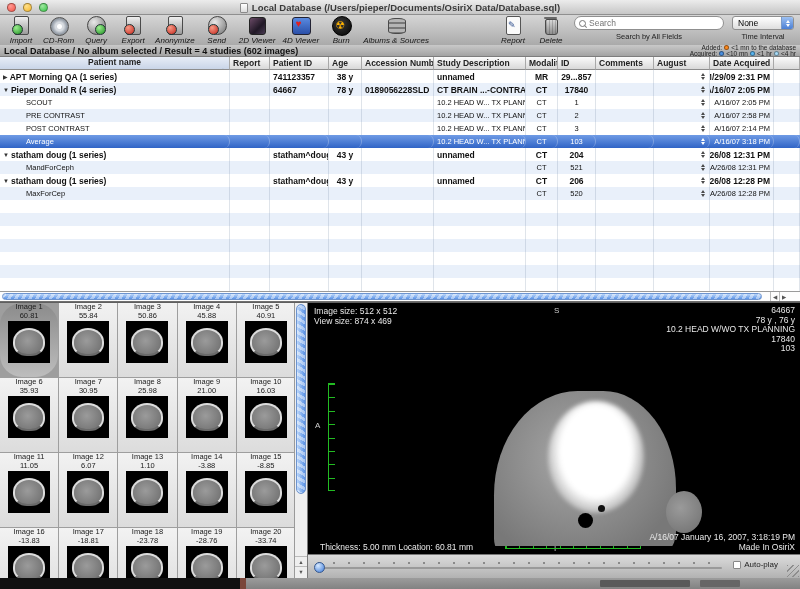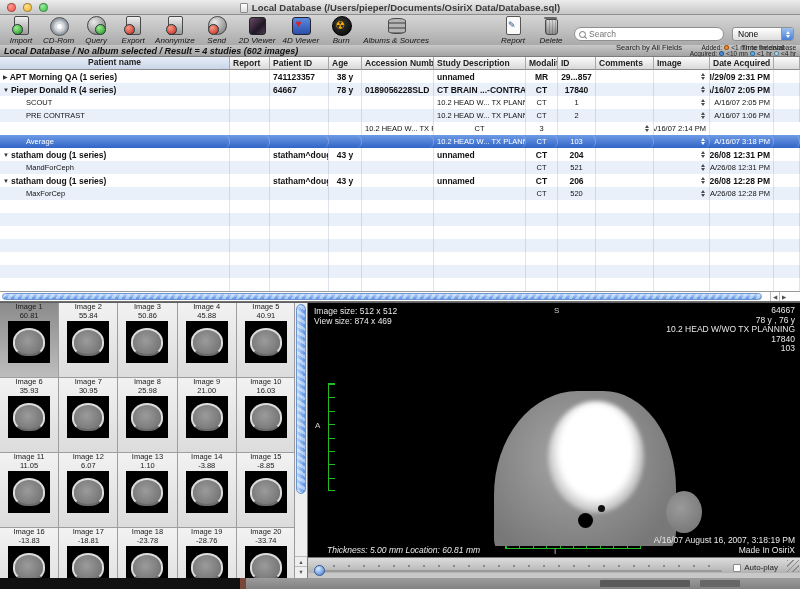--- a/index.html
+++ b/index.html
@@ -48,40 +48,40 @@
   .ic-burn::after { content:"☢"; color:#ffb300; font-size:11px; line-height:18px; left:5px; top:0; }
   .ic-albums::before { left:3px; top:2px; width:16px; height:14px; border-radius:7px/3px;
     background:repeating-linear-gradient(#b5b5b5 0 3px, #787878 3px 5px); border:1px solid #4a4a4a; }
   .ic-report::before { left:4px; top:0; width:13px; height:17px; background:#fafafa; border:1px solid #555; border-radius:2px; }
   .ic-report::after { content:"✎"; font-size:9px; color:#2a4a8a; left:6px; top:4px; }
   .ic-delete::before { left:5px; top:3px; width:11px; height:14px; border-radius:2px 2px 3px 3px;
     background:linear-gradient(#d8d8d8,#8e8e8e), repeating-linear-gradient(to right, rgba(0,0,0,.18) 0 1px, transparent 1px 3px);
     background-blend-mode:multiply; border:1px solid #4a4a4a; }
   .ic-delete::after { left:4px; top:1px; width:13px; height:2px; background:#6a6a6a; border-radius:1px; }
   .tb-right { margin-left:auto; display:flex; gap:8px; align-items:flex-start; }
-  .searchblk, .popupblk { display:flex; flex-direction:column; align-items:center;margin-top:11px; }
+  .searchblk, .popupblk { display:flex; flex-direction:column; align-items:center; }
   .searchpill { width:150px; height:14px; border-radius:8px; background:#fff; border:1px solid #8f8f8f;
     display:flex; align-items:center; padding:0 4px; gap:3px; }
   .mag { position:relative; width:7px; height:7px; flex:0 0 auto; }
   .mag::before { content:""; position:absolute; width:5px; height:5px; border:1.4px solid #787878; border-radius:50%; }
   .mag::after { content:""; position:absolute; width:3px; height:1.4px; background:#787878; left:5px; top:6px; transform:rotate(45deg); }
   .searchpill input { border:none; outline:none; width:100%; font-size:8.5px; color:#333; background:transparent;
     font-family:"Liberation Sans",sans-serif; }
   .capt { font-size:7.5px; color:#222; margin-top:2px; }
   .popup { width:62px; height:14px; border:1px solid #8f8f8f; border-radius:3px; background:linear-gradient(#fff,#dedede);
     display:flex; align-items:center; font-size:8.5px; padding-left:5px; position:relative; overflow:hidden; }
   .popup-cap { position:absolute; right:0; top:0; bottom:0; width:12px; background:linear-gradient(#9dc1f2,#4a7fd4);
     border-left:1px solid #7a9ac8; display:flex; flex-direction:column; align-items:center; justify-content:center; gap:1px; }
   .popup-cap b { width:0; height:0; border-left:2.5px solid transparent; border-right:2.5px solid transparent; }
   .pc-u { border-bottom:3px solid #fff; } .pc-d { border-top:3px solid #fff; }
 
   
   .statusband { height:12px; background:linear-gradient(#c9c9c9,#a2a2a2); border-bottom:1px solid #7d7d7d;
     display:flex; align-items:center; padding:0 4px; }
-  .sb-text { font-size:9px; font-weight:bold; color:#111; white-space:nowrap;font-style:italic; }
+  .sb-text { font-size:9px; font-weight:bold; color:#111; white-space:nowrap; }
   .legend { margin-left:auto; text-align:right; font-size:6.5px; line-height:6px; color:#222; }
   .legend .row { display:flex; justify-content:flex-end; align-items:center; gap:2px; }
   .dot { display:inline-block; width:5px; height:5px; border-radius:50%; border:0.5px solid rgba(0,0,0,.4); }
 
   
   .table { background:#fff; }
   .tr { display:grid; grid-template-columns:230px 40px 59px 33px 72px 92px 32px 38px 58px 56px 64px 1fr;
     height:13px; align-items:stretch; }
   .td { display:flex; align-items:center; overflow:hidden; white-space:nowrap;
     border-right:1px solid rgba(110,130,160,.22); padding:0 3px; font-size:8.5px; color:#111; }
@@ -111,62 +111,62 @@
   .hsb-btn { width:9px; display:flex; align-items:center; justify-content:center; font-size:5.5px; color:#555;
     border-left:1px solid #bbb; }
 
   
   .bottom { position:relative; height:276px; border-top:1px solid #5f5f5f; display:flex; }
 
   .thumbpanel { position:relative; width:308px; background:#9e9e9e; border-right:1px solid #7a7a7a; overflow:hidden; }
   .tgrid { position:absolute; left:0; top:0; width:295px; display:grid; grid-template-columns:repeat(5,1fr);
     gap:1px; background:#9e9e9e; }
   .thumb { height:74px; background:linear-gradient(#f2f2f2,#dcdcdc); display:flex; flex-direction:column; align-items:center; }
-  .tsel { background:linear-gradient(#8b8b8b,#bdbdbd); }
+  .tsel { background:linear-gradient(#8b8b8b,#bdbdbd);border-radius:22px; }
   .tl { font-size:7.5px; color:#1a1a1a; line-height:8.5px; }
   .timg { width:42px; height:42px; background:#000; margin-top:1px; position:relative; overflow:hidden; }
   .brain { position:absolute; left:5px; top:7px; width:32px; height:28px; border-radius:55% 55% 48% 48%;
     background:radial-gradient(circle at 45% 45%, #9b9b9b, #777 75%); border:2px solid #ddd; border-bottom-color:#6a6a6a; }
   .vsb { position:absolute; right:0; top:0; bottom:0; width:13px; background:#efefef; border-left:1px solid #9a9a9a; }
   .vsb-thumb { position:absolute; left:1px; right:1px; top:1px; height:190px; border-radius:5px;
     background:repeating-linear-gradient(30deg, rgba(255,255,255,.45) 0 3px, rgba(255,255,255,0) 3px 6px),
       linear-gradient(90deg,#bcd7fa,#5a92e6); border:1px solid #6d94cf; }
   .vsb-btns { position:absolute; left:0; right:0; bottom:2px; display:flex; flex-direction:column; }
   .vsb-btn { height:10px; display:flex; align-items:center; justify-content:center; font-size:5.5px; color:#555;
     border-top:1px solid #bbb; }
 
   
   .viewerwrap { position:relative; flex:1; display:flex; flex-direction:column; }
   .viewer { position:relative; height:254px; background:#000; color:#e8e8e8; font-size:8.5px; overflow:hidden; }
   .ov-tl { position:absolute; left:6px; top:3px; line-height:10px; }
   .ov-tr { position:absolute; right:5px; top:3px; text-align:right; line-height:9.5px; }
   .marker { position:absolute; color:#cfcfcf; font-size:8px; }
   .mk-s { left:246px; top:3px; } .mk-a { left:7px; top:118px; } .mk-i { left:246px; bottom:1px; }
-  .ov-bl { position:absolute; left:19px; bottom:2px;font-style:italic; }
+  .ov-bl { position:absolute; left:12px; bottom:2px; }
   .ov-br { position:absolute; right:5px; bottom:2px; text-align:right; line-height:10px; }
   .vruler { position:absolute; left:20px; top:80px; width:7px; height:108px; border-left:1px solid #22bb22;
     border-top:1px solid #22bb22; border-bottom:1px solid #22bb22;
     background:repeating-linear-gradient(to bottom, #22bb22 0 1px, transparent 1px 13.4px); }
   .hruler { position:absolute; left:197px; top:239px; width:136px; height:7px; border-bottom:1px solid #22bb22;
     border-left:1px solid #22bb22; border-right:1px solid #22bb22;
     background:repeating-linear-gradient(to right, #22bb22 0 1px, transparent 1px 13.4px); }
   .ct { position:absolute; left:172px; top:62px; width:235px; height:181px; overflow:hidden; }
   .head { position:absolute; left:14px; top:26px; width:182px; height:168px;
     background:radial-gradient(circle at 45% 40%, #a8a8a8, #787878 75%);
     border-radius:46% 40% 14% 10% / 62% 58% 16% 12%; }
   .bright { position:absolute; left:68px; top:36px; width:96px; height:112px; border-radius:50%;
     background:radial-gradient(ellipse at 50% 45%, #fff 0 52%, rgba(255,255,255,.35) 72%, transparent 78%);
     filter:blur(2px); }
   .bump { position:absolute; left:186px; top:126px; width:36px; height:42px; border-radius:50%;
     background:radial-gradient(circle at 40% 40%, #9a9a9a, #6f6f6f); }
   .hole { position:absolute; left:98px; top:148px; width:15px; height:15px; border-radius:50%; background:#000; }
   .hole2 { position:absolute; left:118px; top:140px; width:7px; height:7px; border-radius:50%; background:#111; }
 
   
-  .ctrlbar { position:relative; height:16px; background:linear-gradient(#dcdcdc,#b2b2b2); border-top:1px solid #777;padding-left:32px; }
+  .ctrlbar { position:relative; height:24px; background:linear-gradient(#dcdcdc,#b2b2b2); border-top:1px solid #777;padding-left:32px; }
   .sl-ticks { position:absolute; left:10px; right:78px; top:7px; height:2px;
     background:repeating-linear-gradient(to right, #8a8a8a 0 2px, transparent 2px 15px); }
   .sl-track { position:absolute; left:10px; right:78px; top:12px; height:2px; background:#9a9a9a; border-radius:1px; }
   .sl-thumb { position:absolute; left:6px; top:7px; width:11px; height:11px; border-radius:50%;
     background:radial-gradient(circle at 35% 30%, #d8eaff, #3c7ad8); border:1px solid #35578f; }
   .autoplay { position:absolute; right:22px; top:5px; display:flex; align-items:center; gap:3px; font-size:8px; color:#222; }
   .chk { width:8px; height:8px; background:#fff; border:1px solid #888; border-radius:1px; }
   .grip { position:absolute; right:1px; bottom:1px; width:12px; height:12px;
     background:repeating-linear-gradient(135deg, #8d8d8d 0 1px, transparent 1px 4px); }
 
@@ -310,21 +310,21 @@
       <div class="td">
           <span>Modality</span>
         </div>
       <div class="td">
           <span>ID</span>
         </div>
       <div class="td">
           <span>Comments</span>
         </div>
       <div class="td">
-          <span>Image</span>
+          <span>August</span>
         </div>
       <div class="td">
           <span>Date Acquired</span>
         </div>
       <div class="td"></div>
     </div>
     <div id="tbody">
         <div class="tr study">
           <div class="td name">
             <span class="exp">▶</span>
@@ -442,25 +442,28 @@
             <span>2</span>
           </div>
           <div class="td"></div>
           <div class="td">
             <div class="stp">
               <b class="u"></b>
               <b class="d"></b>
             </div>
           </div>
           <div class="td rgt">
-            <span>A/16/07 1:06 PM</span>
+            <span>A/16/07 2:58 PM</span>
           </div>
           <div class="td"></div>
         </div>
         <div class="tr series">
+          <div class="td name">
+            <span>POST CONTRAST</span>
+          </div>
           <div class="td"></div>
           <div class="td"></div>
           <div class="td ctr"></div>
           <div class="td"></div>
           <div class="td">
             <span>10.2 HEAD W... TX PLANNING</span>
           </div>
           <div class="td ctr">
             <span>CT</span>
           </div>
@@ -912,21 +915,21 @@
         <div class="hruler"></div>
         <div class="ct">
           <div class="head"></div>
           <div class="bump"></div>
           <div class="bright"></div>
           <div class="hole"></div>
           <div class="hole2"></div>
         </div>
         <div class="ov-bl">Thickness: 5.00 mm Location: 60.81 mm</div>
         <div class="ov-br">
-          <div>A/16/07 August 16, 2007, 3:18:19 PM</div>
+          <div>A/16/07 January 16, 2007, 3:18:19 PM</div>
           <div>Made In OsiriX</div>
         </div>
       </div>
       <div class="ctrlbar">
         <div class="sl-ticks"></div>
         <div class="sl-track"></div>
         <div class="sl-thumb"></div>
         <div class="autoplay">
           <span class="chk"></span>
           <span>Auto-play</span>

